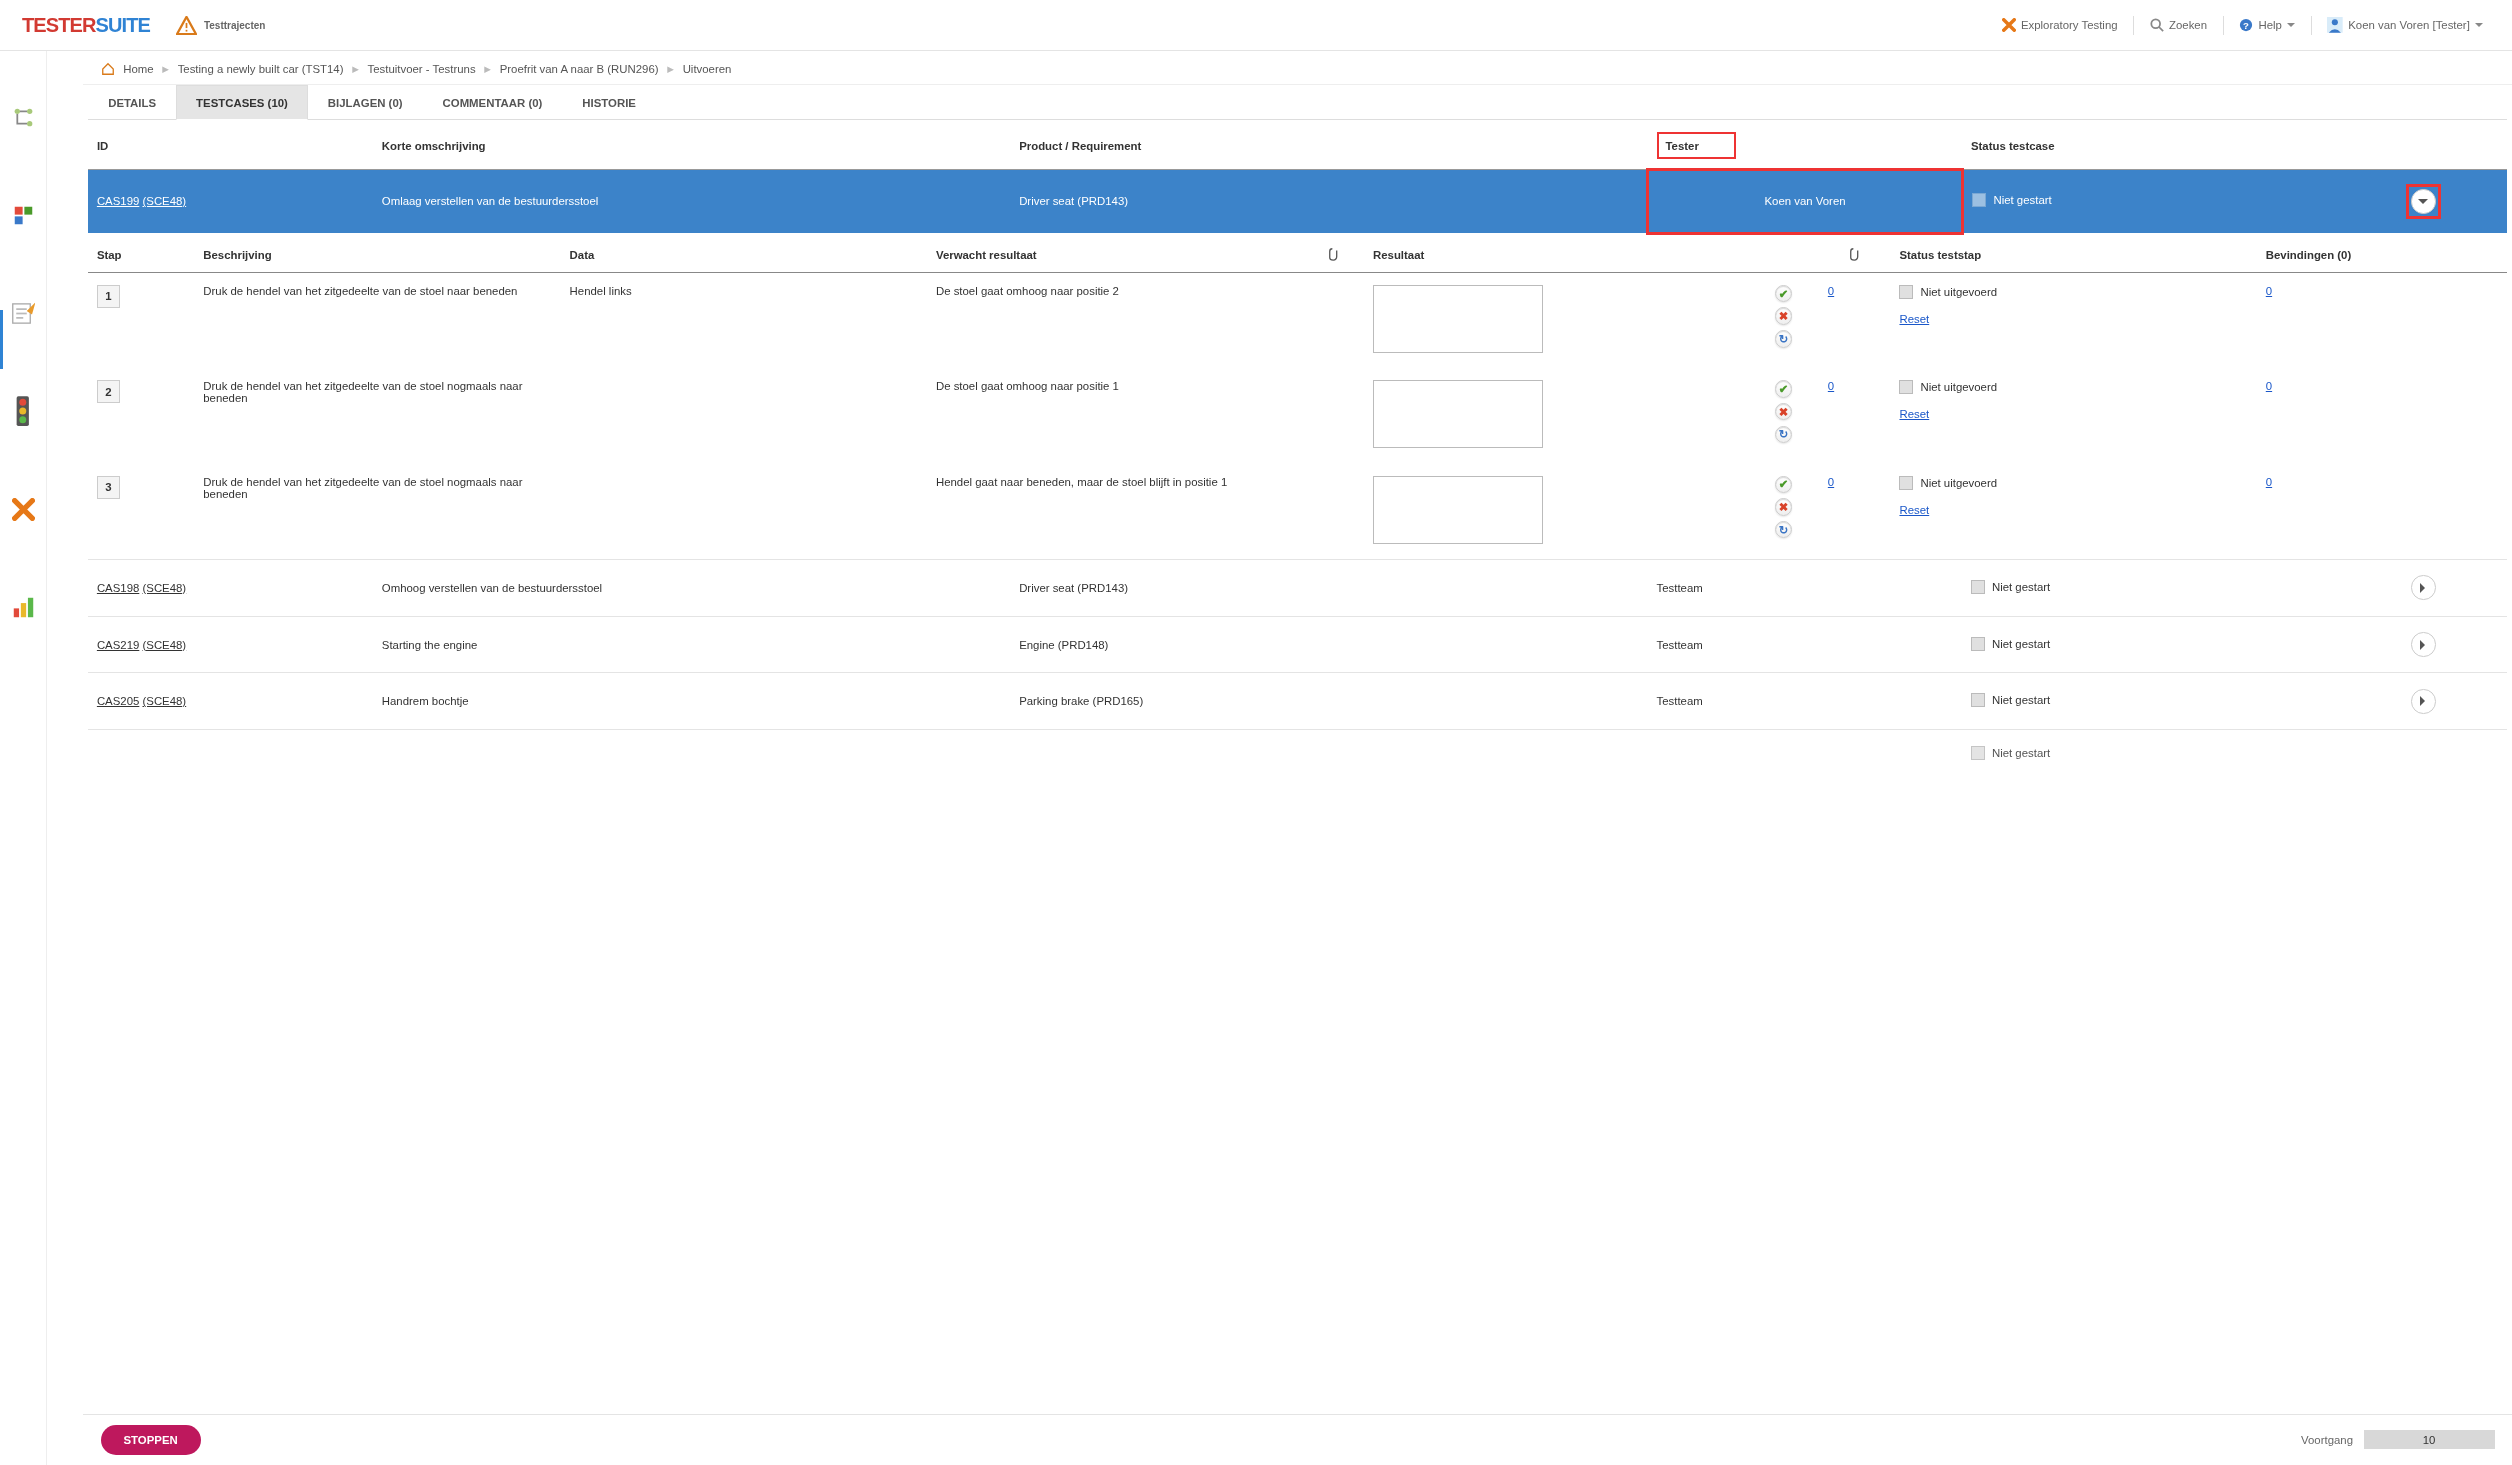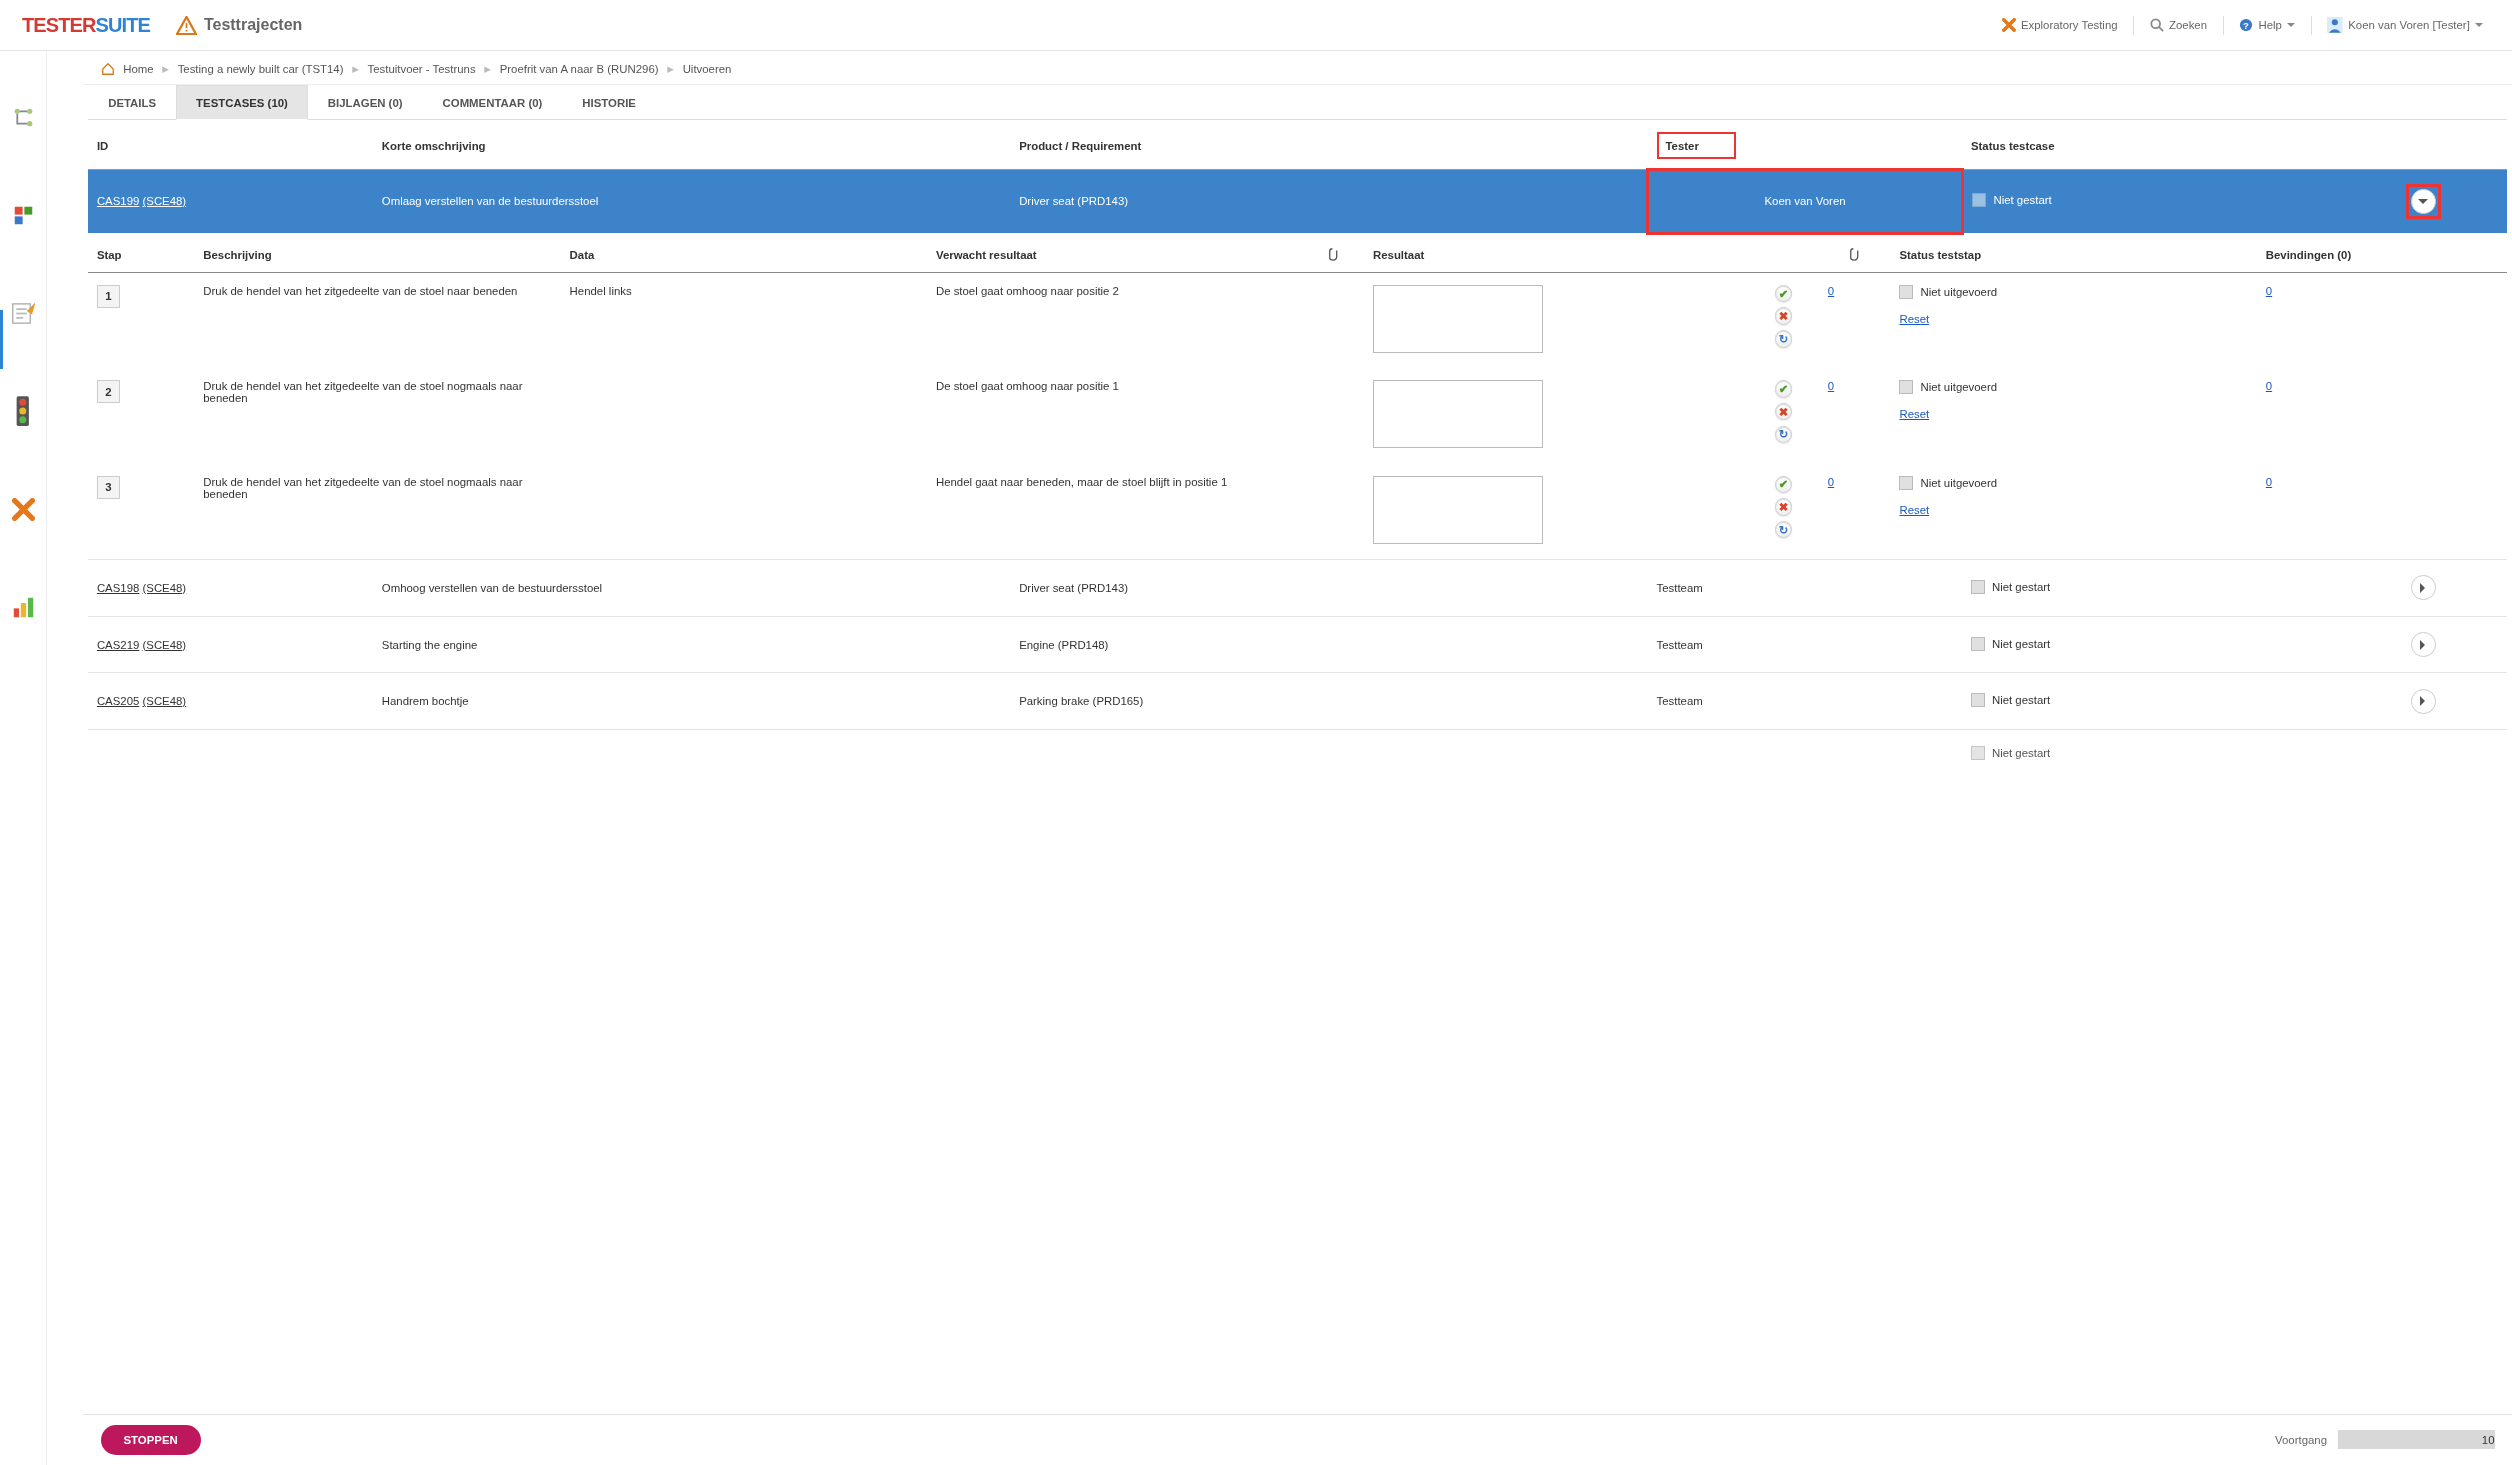--- a/index.html
+++ b/index.html
@@ -6,21 +6,21 @@
   body { font-family: Arial, Helvetica, sans-serif; font-size: 11.4px; color: #333; background: #fff; }
 
   
   .topbar {
     display: flex; align-items: center; padding: 8.7px 22px;
     border-bottom: 0.9px solid #e4e4e4; height: 51px;
   }
   .logo { font-size: 20px; font-weight: 900; letter-spacing: -0.9px; margin-right: 26px; }
   .logo .red { color: #d23a32; }
   .logo .blue { color: #2f83d4; }
-  .top-title { display: flex; align-items: center; font-weight: bold; color: #666; font-size:16px;}
+  .top-title { display: flex; align-items: center; font-weight: bold; color: #666; font-size:10px;}
   .top-title svg { margin-right: 7px; }
   .top-right { margin-left: auto; display: flex; align-items: center; gap: 5.2px; }
   .top-item { display: flex; align-items: center; gap: 5.2px; color: #666; cursor: pointer; padding: 0 7px; }
   .top-sep { width:0.9px; height:19px; background:#ddd; margin: 0 3.5px; }
   .chev { border: 4.4px solid transparent; border-top-color:#888; width:0; height:0; margin-top:4.4px; }
 
   
   .main { display: flex; height: calc(100vh - 51px); gap: 36px; }
   .sidebar { width: 47px; background:#fff; border-right:0.9px solid #eee; display:flex; flex-direction:column; align-items:center; padding-top:52px; gap:70px; position:relative;}
   .sidebar-item { width:28px; height:28px; display:flex; align-items:center; justify-content:center; cursor:pointer;}
@@ -68,21 +68,21 @@
   .round-icon.re { color:#3a74c4; background:linear-gradient(#fff,#eee);}
   .link { color:#1a57c9; text-decoration:underline; cursor:pointer;}
 
   tr.other-case td { padding:15.7px 8.7px; border-top:0.9px solid #e4e4e4; color:#333;}
   tr.other-case a.caseid { color:#333; text-decoration:underline; }
 
   
   .footer { border-top:0.9px solid #e4e4e4; padding:10.5px 17.5px; display:flex; align-items:center; background:#fff;}
   .stop-btn { background:#be185d; color:#fff; border:none; border-radius:19px; padding:8.7px 23px; font-weight:bold; font-size:11.4px; cursor:pointer;}
   .progress-wrap { margin-left:auto; display:flex; align-items:center; gap:10.5px; color:#666;}
-  .progress-bar { width:157px; height:19px; background:#d8d8d8; position:relative; display:flex; align-items:center; justify-content:flex-end; color:#333; font-size:11.4px;}
+  .progress-bar { width:131px; height:19px; background:#d8d8d8; position:relative; display:flex; align-items:center; justify-content:center; color:#333; font-size:11.4px;}
 
   .col-id{width:135px;} .col-desc{width:302px;} .col-prod{width:302px;}
   .col-tester{width:149px;} .col-status{width:179px;} .col-act{width:79px;}
   .col-stap{width:52px;} .col-step-desc{width:179px;} .col-data{width:179px;}
   .col-expect{width:184px;} .col-att1{width:26px;} .col-result{width:184px;}
   .col-icn{width:28px;} .col-att2{width:35px;} .col-ststat{width:179px;} .col-bev{width:122px;}
 </style>
 </head>
 <body>
 

